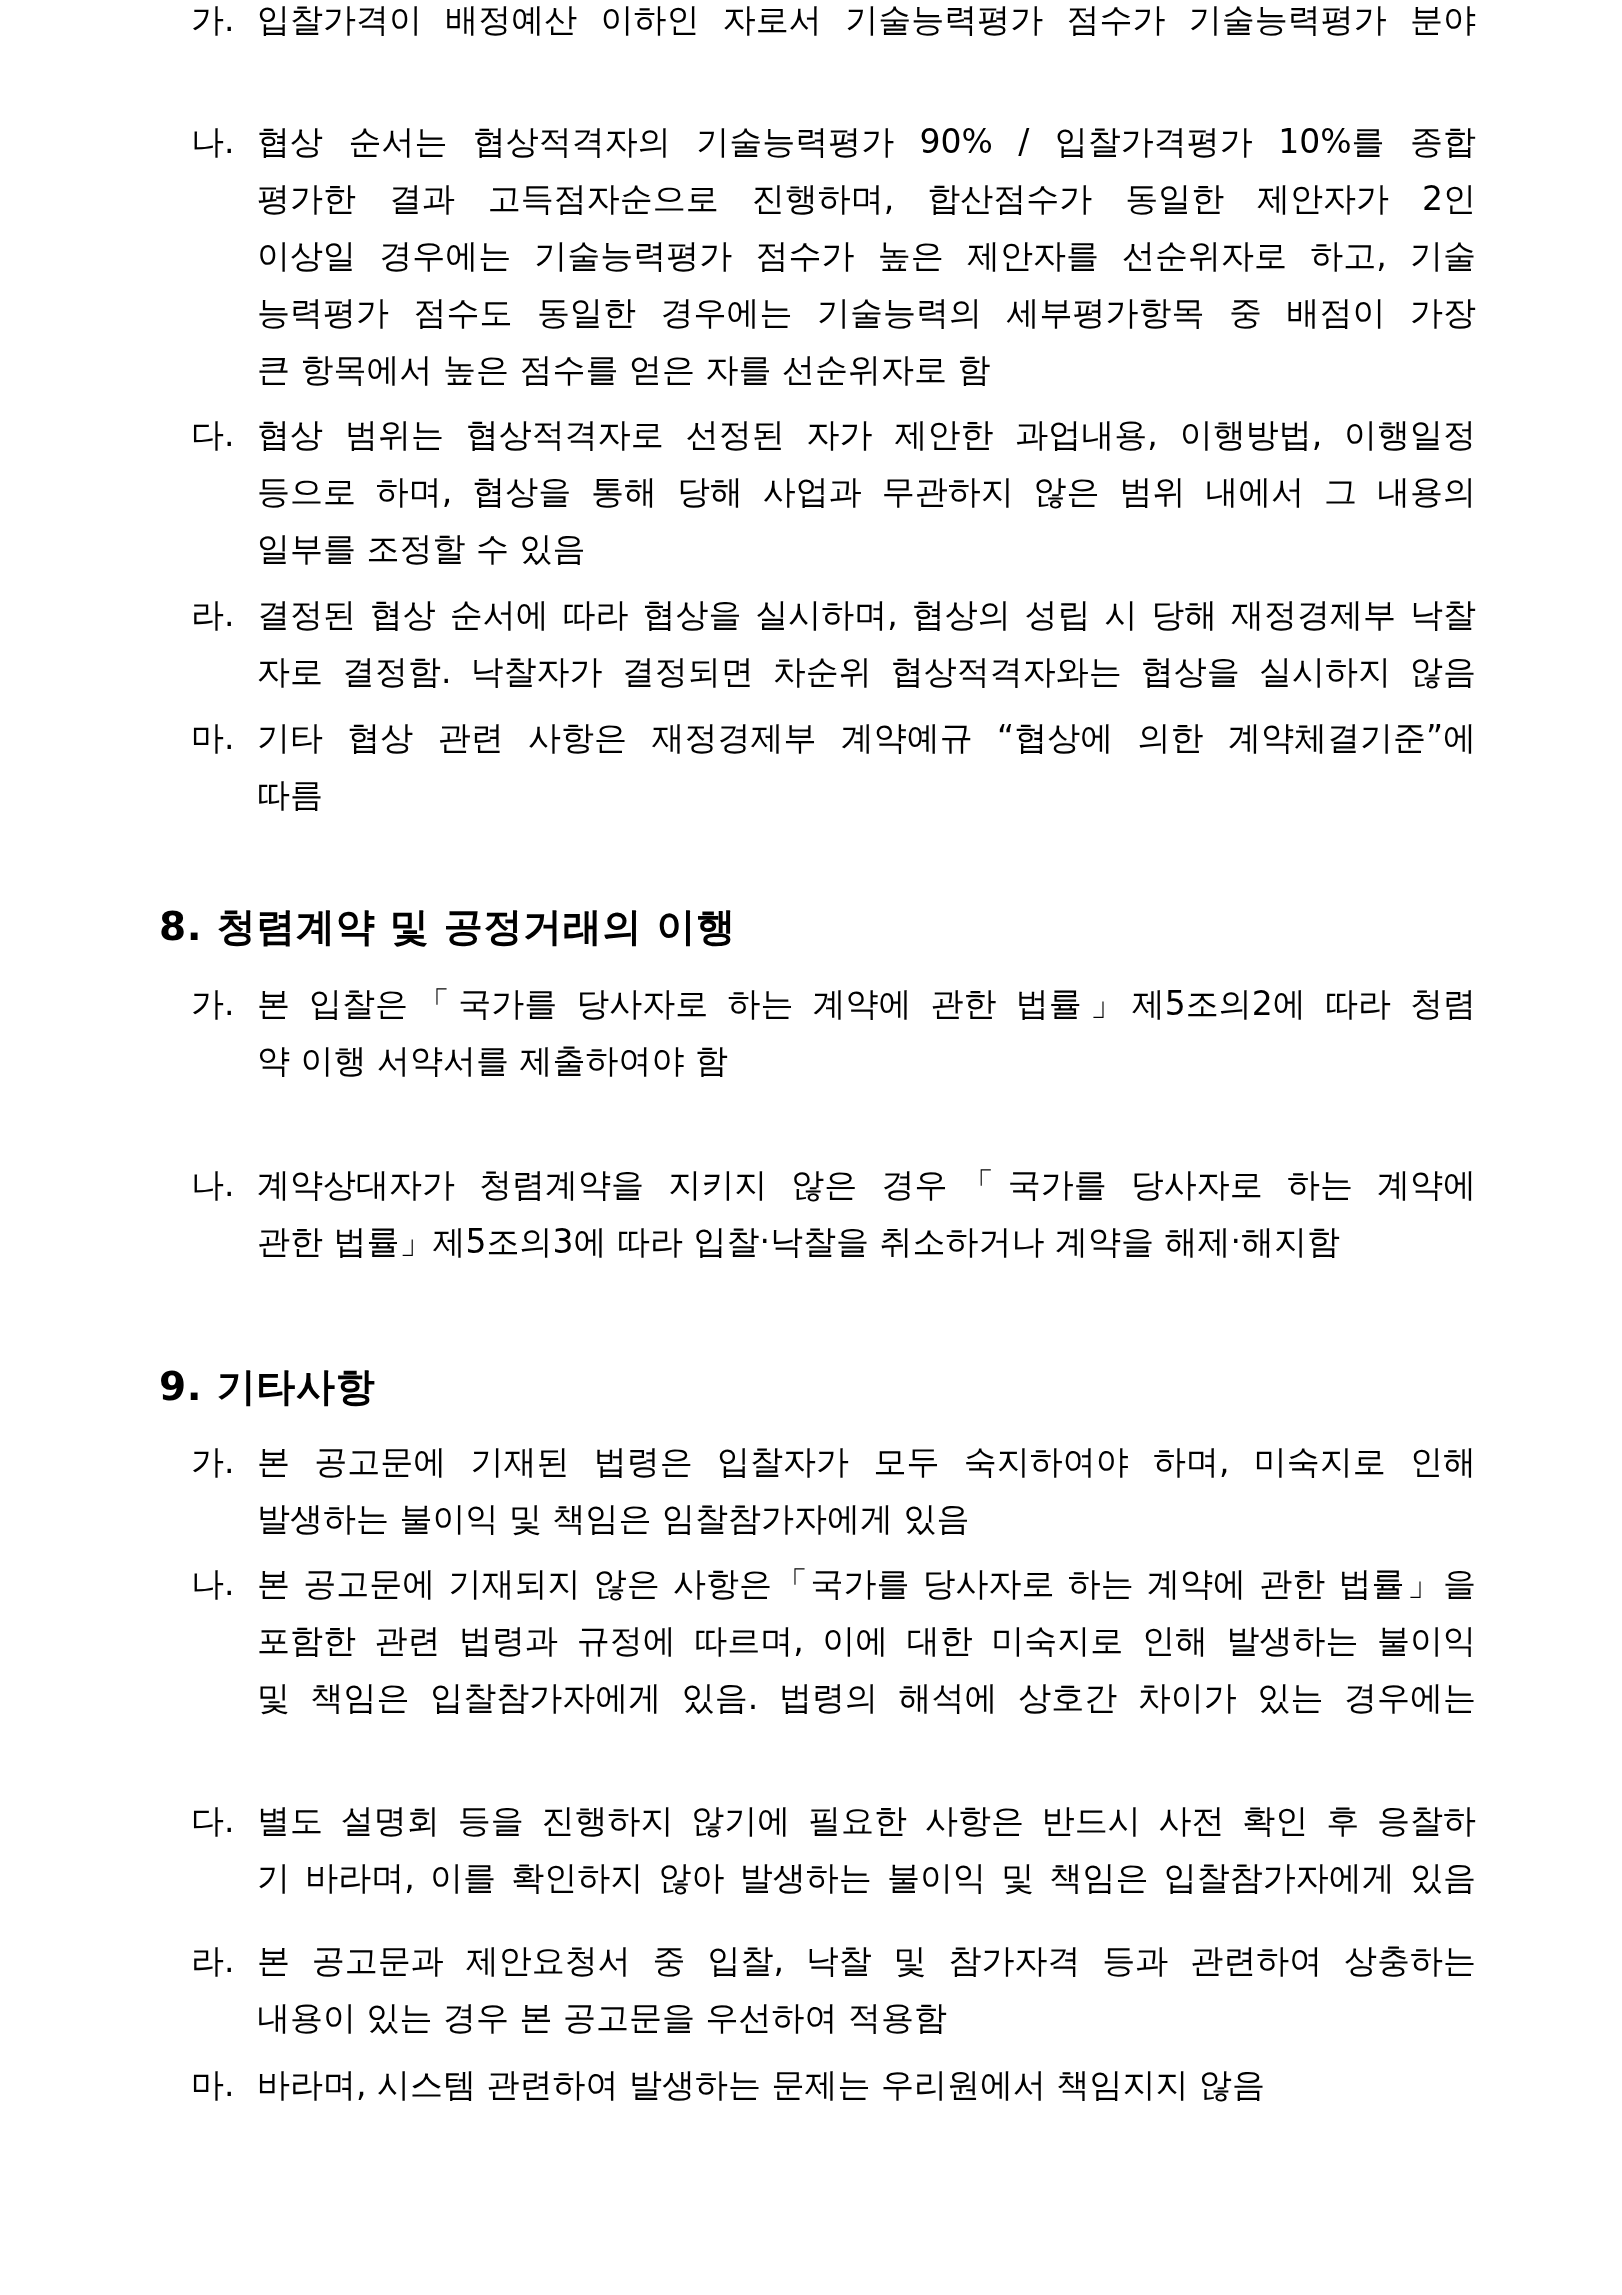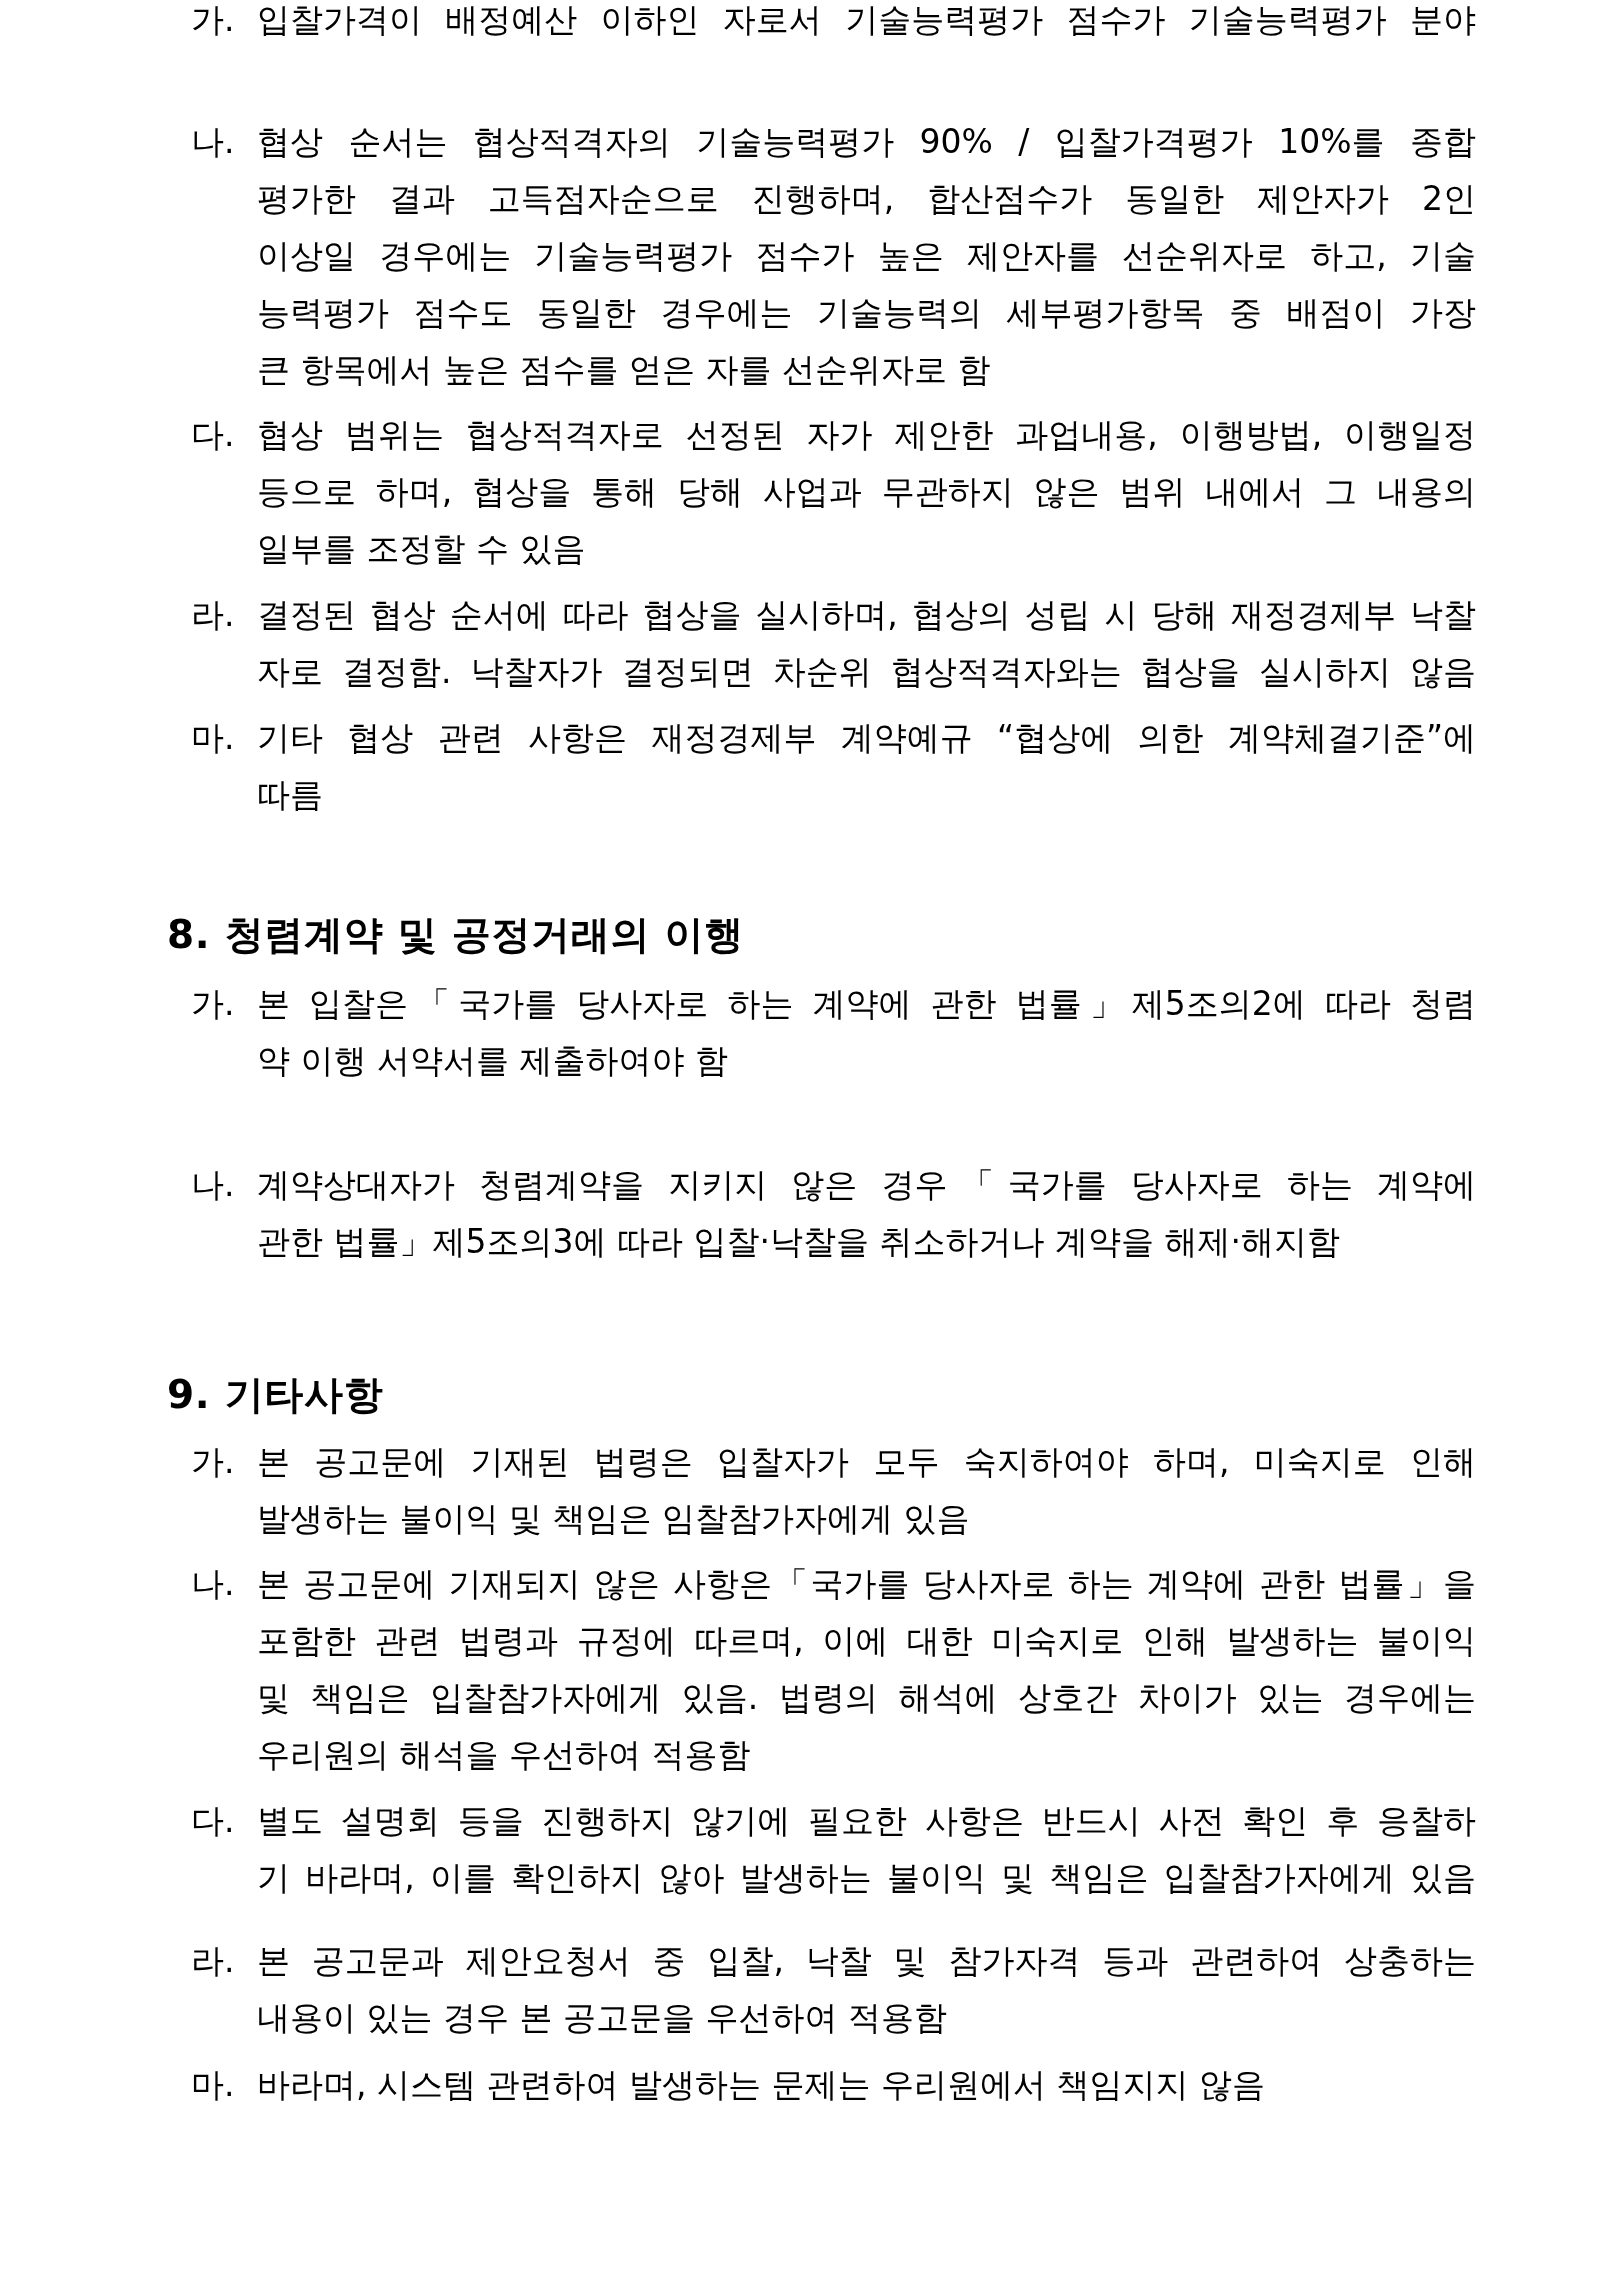--- a/index.html
+++ b/index.html
@@ -23,21 +23,21 @@
     height: 2295px;
   }
   .section {
     position: absolute;
     left: 0;
     width: 1623px;
   }
   .section-heading {
     position: absolute;
     left: 155px;
-    margin: 12px;
+    margin: 4px;
     font-weight: bold;
     font-size: 39px;
     line-height: 47px;
     white-space: nowrap;
     letter-spacing: 0.7px;
   }
   .item {
     position: absolute;
     left: 191px;
     width: 1285px;
@@ -150,21 +150,20 @@
         <span class="item-line last">발생하는 불이익 및 책임은 임찰참가자에게 있음</span>
       </span>
     </div>
 
     <div class="item" style="top:1555px;">
       <span class="item-marker">나.</span>
       <span class="item-text">
         <span class="item-line">본 공고문에 기재되지 않은 사항은「국가를 당사자로 하는 계약에 관한 법률」을</span>
         <span class="item-line">포함한 관련 법령과 규정에 따르며, 이에 대한 미숙지로 인해 발생하는 불이익</span>
         <span class="item-line">및 책임은 입찰참가자에게 있음. 법령의 해석에 상호간 차이가 있는 경우에는</span>
-        <span class="item-line last">우리원의 해석을 우선하여 적용함</span>
       </span>
     </div>
 
     <div class="item" style="top:1792px;">
       <span class="item-marker">다.</span>
       <span class="item-text">
         <span class="item-line">별도 설명회 등을 진행하지 않기에 필요한 사항은 반드시 사전 확인 후 응찰하</span>
         <span class="item-line">기 바라며, 이를 확인하지 않아 발생하는 불이익 및 책임은 입찰참가자에게 있음</span>
       </span>
     </div>

